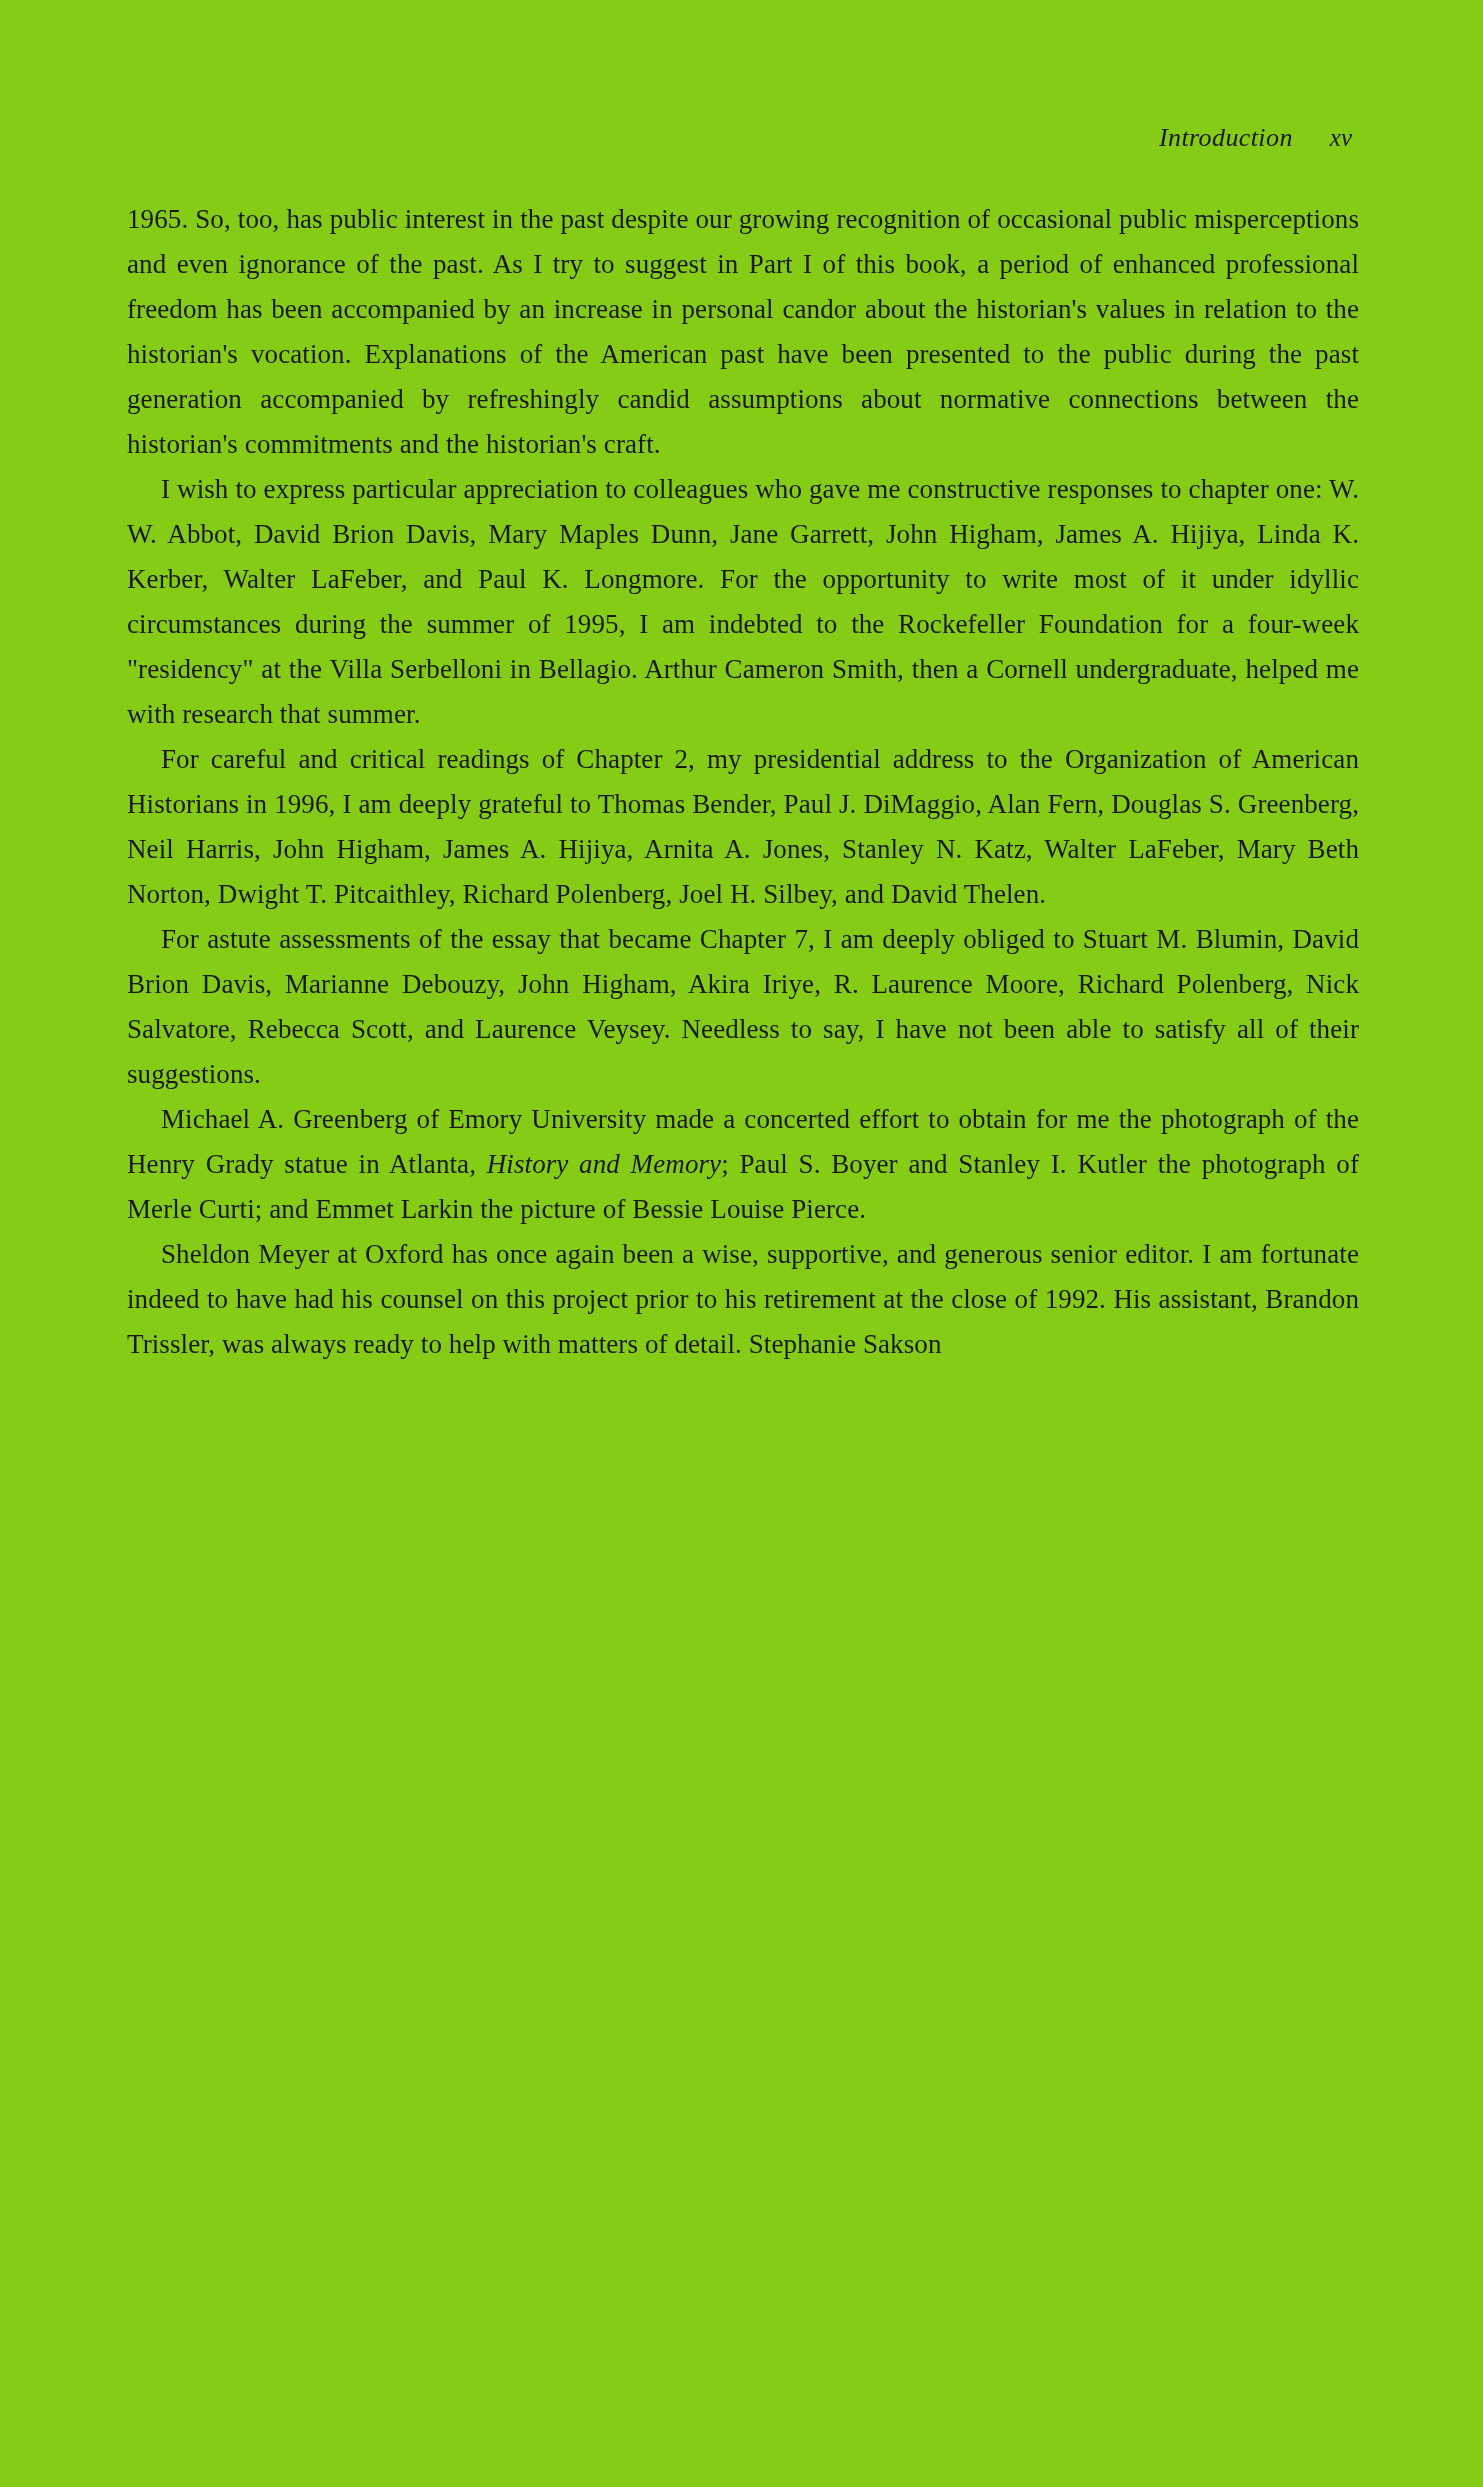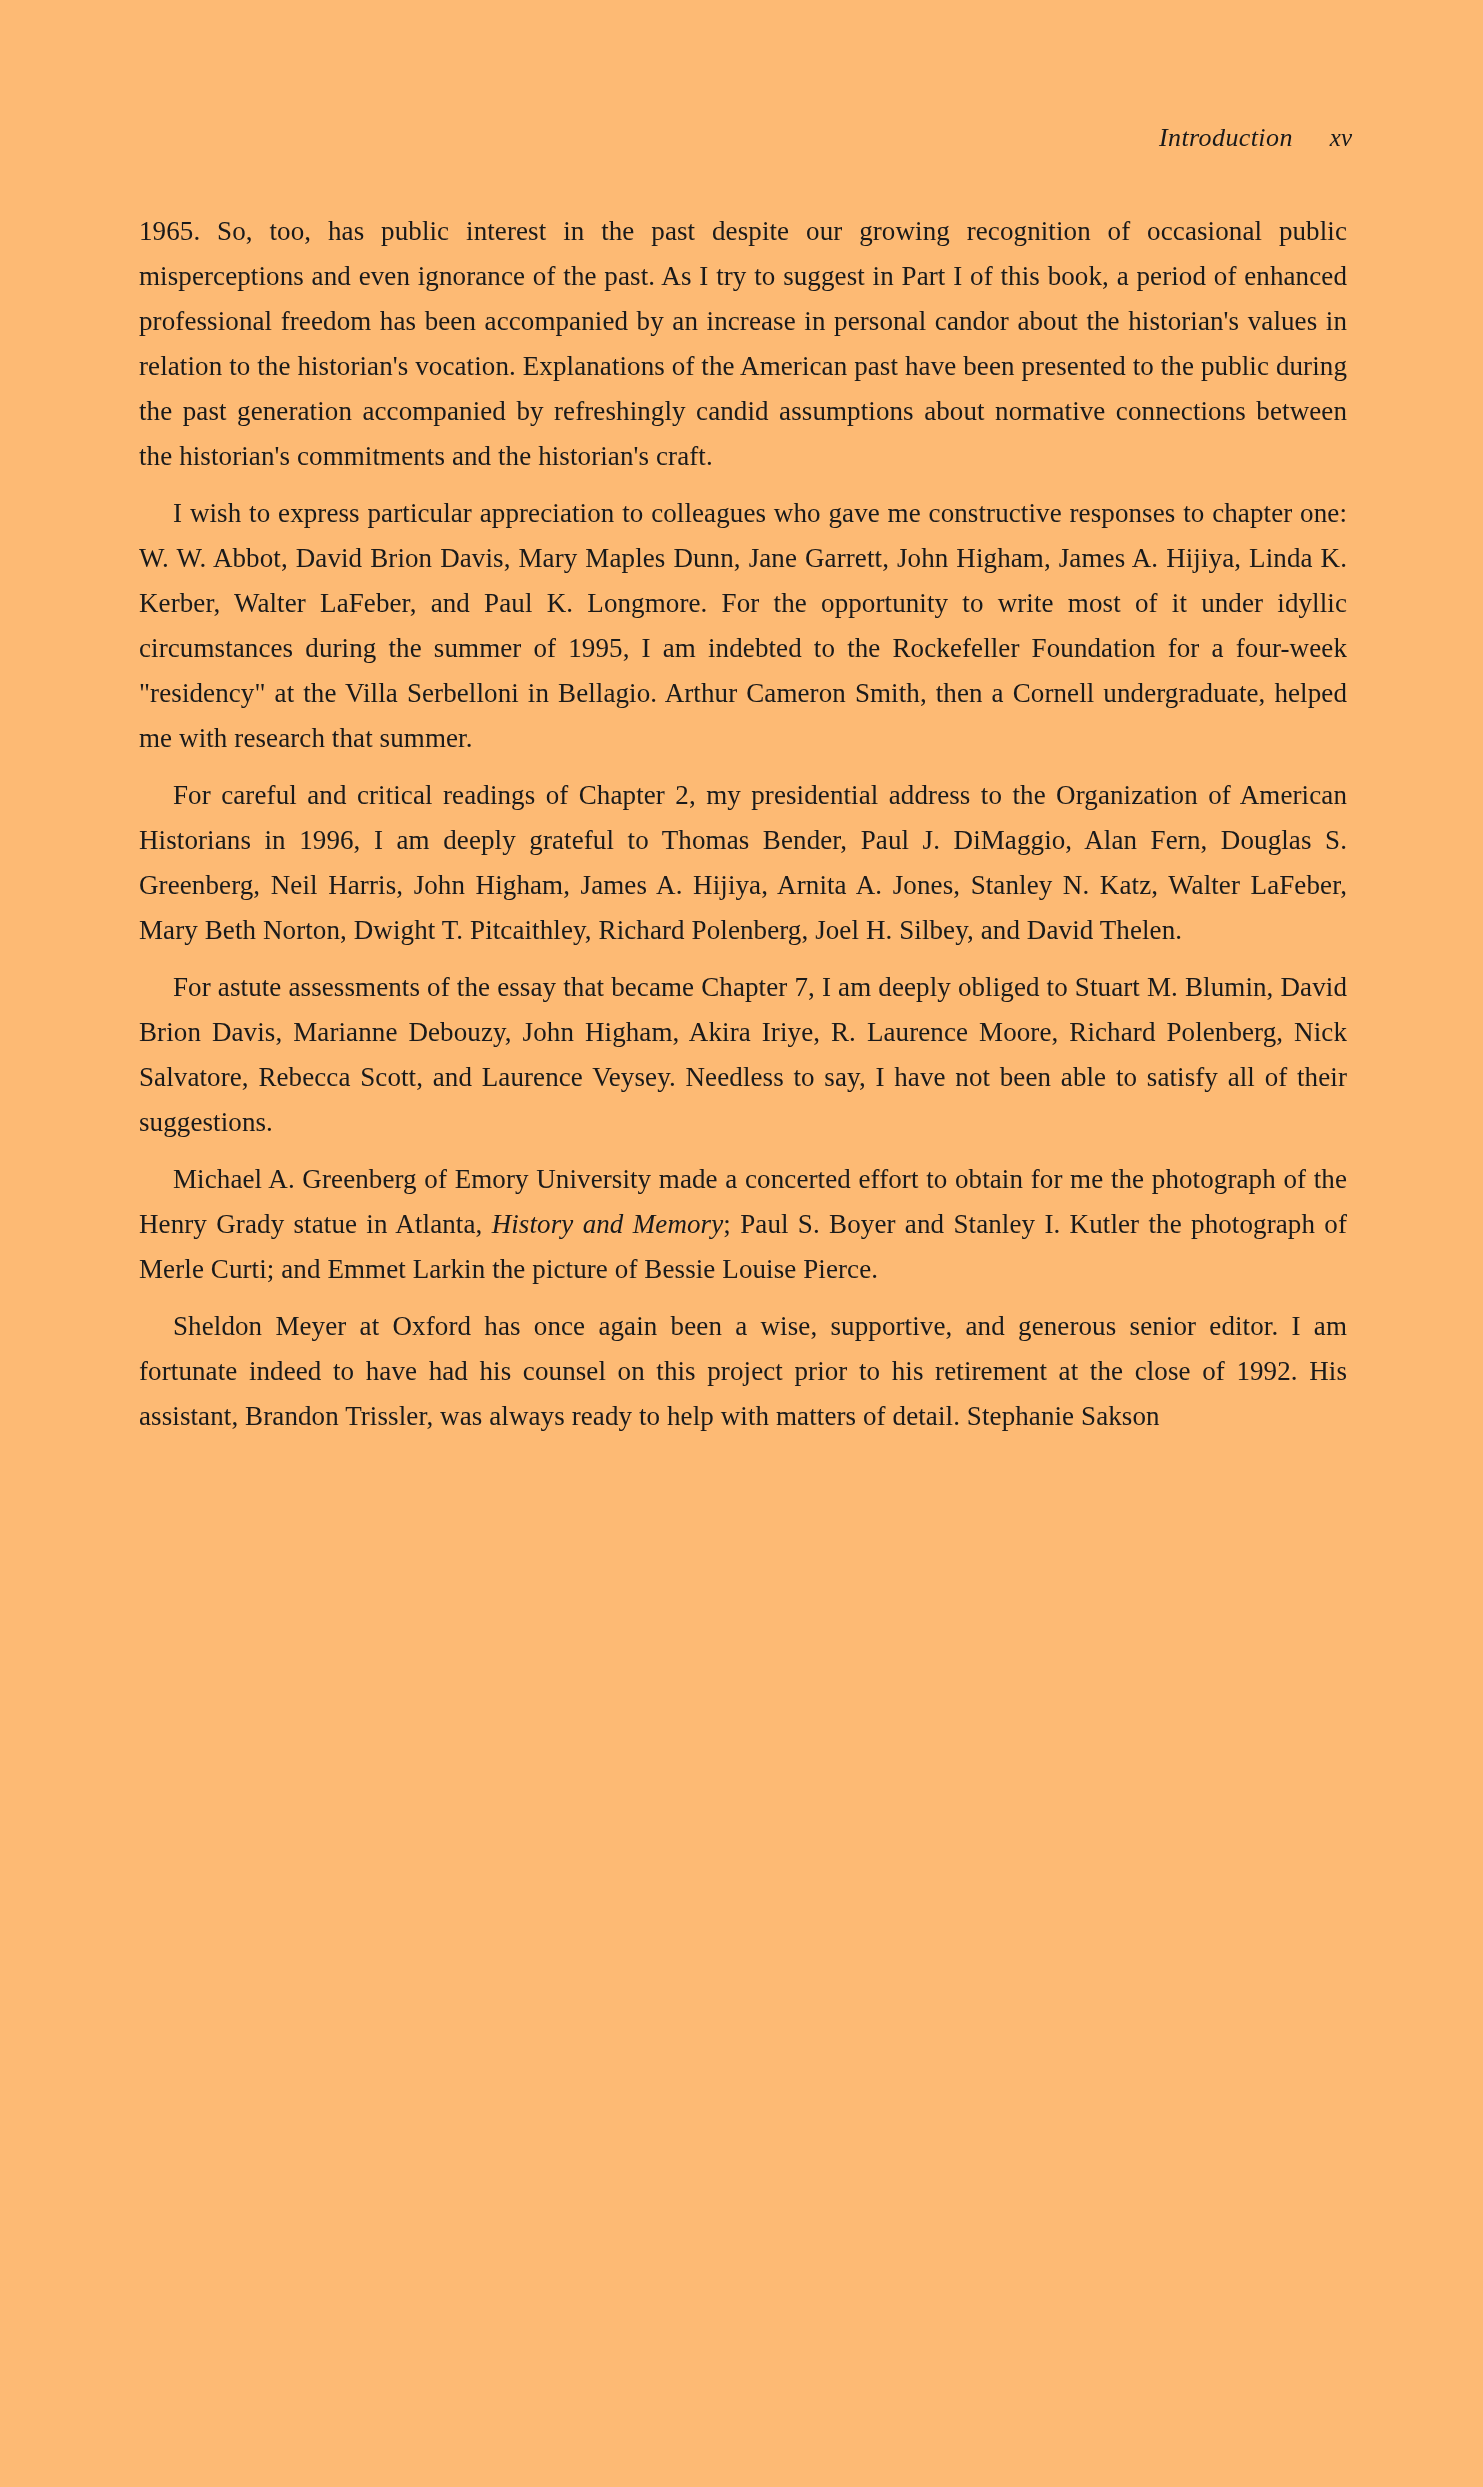--- a/index.html
+++ b/index.html
@@ -13,21 +13,21 @@
     font-family: "Liberation Serif", serif;
     color: #1a1a1a;
     -webkit-font-smoothing: antialiased;
   }
   .page {
     position: relative;
     width: 1484px;
     height: 2487px;
     box-sizing: border-box;
     padding: 0;
-    background: #fdba74;
+    background: #84cc16;
   }
   .running-head {
     position: absolute;
     top: 123px;
     right: 132px;
     display: flex;
     align-items: baseline;
     gap: 37px;
     font-size: 26px;
   }
@@ -39,21 +39,21 @@
     font-style: italic;
     font-size: 25px;
   }
   .body-block {
     position: absolute;
     top: 197px;
     left: 127px;
     width: 1232px;
   }
   p.para {
-    margin: 12px;
+    margin: 0;
     font-size: 27px;
     line-height: 45px;
     text-align: justify;
     text-justify: inter-word;
     hyphens: manual;
     letter-spacing: 0.1px;
   }
   p.para + p.para {
     text-indent: 34px;
   }

